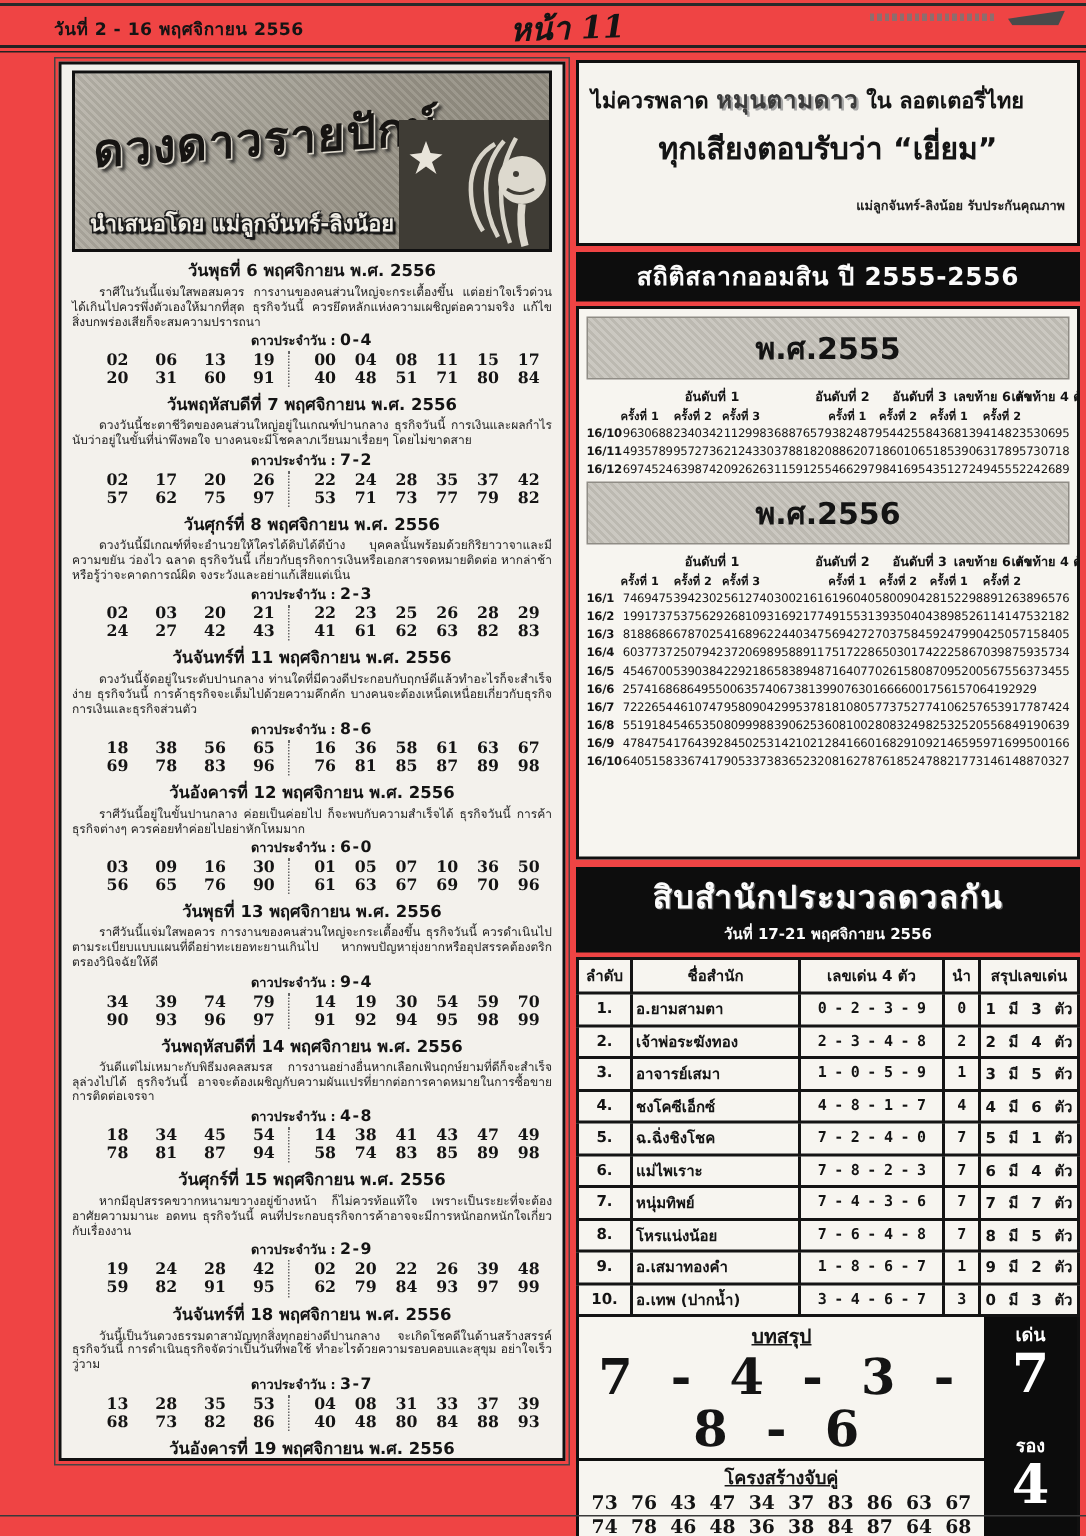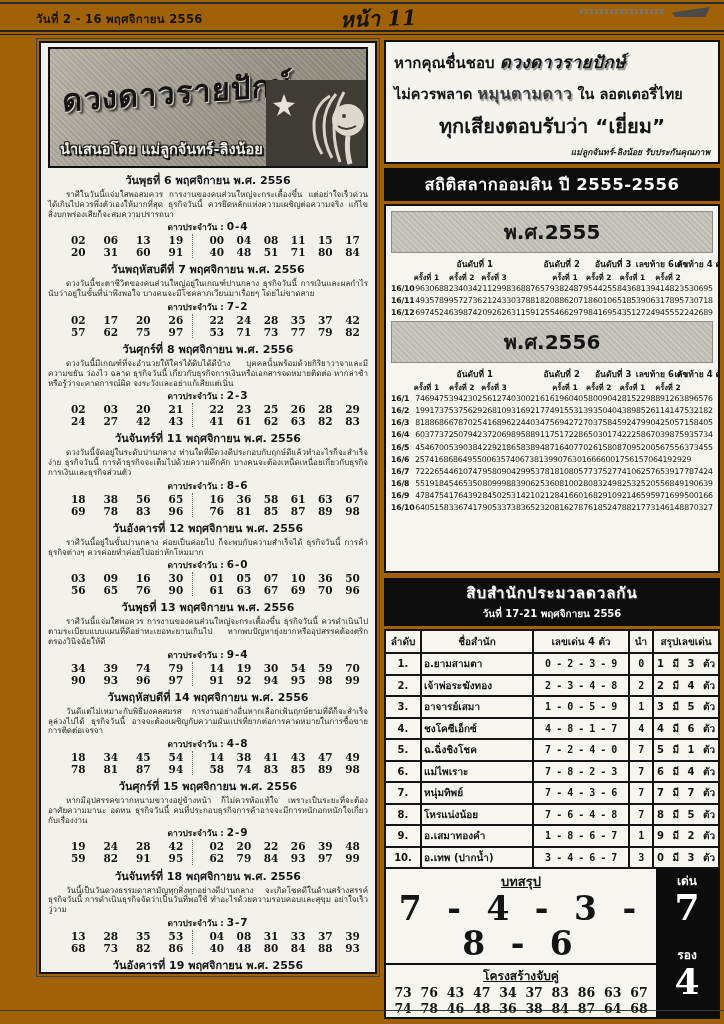--- a/index.html
+++ b/index.html
@@ -1,17 +1,17 @@
 <!DOCTYPE html>
 <html><head>
 <meta charset="utf-8">
 <style>
   html,body{margin:0;padding:0;}
   body{width:724px;height:1024px;background:#e9e7e2;font-family:"DejaVu Sans",sans-serif;color:#141414;}
-  .page{position:relative;width:724px;height:1024px;background:#a16207;overflow:hidden;}
+  .page{position:relative;width:724px;height:1024px;background:#ef4444;overflow:hidden;}
 
   
   .top-rule{position:absolute;left:0;top:2px;width:724px;border-top:2px solid #2a2a2a;}
   .hdr-date{position:absolute;left:36px;top:10px;font-size:11.5px;font-weight:bold;letter-spacing:.3px;}
   .hdr-page{position:absolute;left:340px;top:2px;font-size:21px;font-style:italic;font-weight:bold;transform:rotate(-2deg);font-family:"DejaVu Serif",serif;}
   .hdr-logo{position:absolute;right:14px;top:6px;width:130px;height:14px;}
   .hdr-logo .smudge{position:absolute;left:0;top:3px;width:84px;height:5px;background:repeating-linear-gradient(90deg,#777 0 3px,transparent 3px 5px);opacity:.8;}
   .hdr-logo .wing{position:absolute;right:0;top:1px;width:38px;height:10px;background:#4a4a4a;clip-path:polygon(0 55%,100% 0,88% 100%,8% 100%);}
   .mid-rule{position:absolute;left:0;top:30px;width:724px;border-top:2px solid #222;border-bottom:1px solid #222;height:2px;}
 
@@ -41,37 +41,37 @@
   .num-row span{flex:1;text-align:center;font-family:"DejaVu Serif",serif;font-weight:600;font-size:10.5px;line-height:1.15;}
 
   
   .right-col{position:absolute;left:384px;top:40px;width:336px;}
   .ad-box{border:2px solid #101010;background:#f5f3ee;padding:6px 8px 3px 8px;box-sizing:border-box;height:124px;position:relative;}
   .ad-line1{font-size:15px;font-weight:bold;}
   .ad-brand{font-family:"DejaVu Serif",serif;font-weight:bold;font-style:italic;font-size:17px;letter-spacing:.5px;text-shadow:1.5px 1.5px 0 #9b9b9b;}
   .ad-line2{font-size:14.5px;font-weight:bold;margin-top:6px;}
   .ad-brand2{font-family:"DejaVu Serif",serif;font-weight:bold;font-size:16px;color:#3c3c3c;text-shadow:1.5px 1.5px 0 #a8a8a8;letter-spacing:.5px;}
   .ad-line3{font-size:20px;font-weight:bold;text-align:center;margin-top:4px;}
-  .ad-line4{font-size:8.5px;font-style:italic;font-weight:bold;text-align:right;margin-top:3px;color:#222;}
+  .ad-line4{font-size:8.5px;font-weight:bold;text-align:right;margin-top:15px;color:#222;}
 
   .black-banner{background:#0d0d0d;color:#fbfbfb;text-align:center;font-weight:bold;}
   .stats-banner{margin-top:4px;font-size:16.5px;letter-spacing:.5px;padding:3px 0 4px 0;}
 
   .stats-box{border:2px solid #101010;background:#f7f5f0;margin-top:3px;padding:3px 5px;box-sizing:border-box;height:369px;overflow:hidden;}
   .year-banner{background:repeating-linear-gradient(45deg,#cbc8c1 0 2px,#bcb9b1 2px 4px);text-align:center;font-weight:bold;font-size:20px;padding:4px 0;border:1px solid #8f8c85;margin:2px 0 4px 0;}
   .hdr-rel{position:relative;height:14px;font-size:8.5px;font-weight:bold;}
   .hdr-rel span{position:absolute;transform:translateX(-50%);white-space:nowrap;}
   .sub-rel{position:relative;height:12px;font-size:7.5px;font-weight:bold;}
   .sub-rel span{position:absolute;transform:translateX(-50%);white-space:nowrap;}
   .stats-row{display:flex;align-items:baseline;font-size:7.8px;line-height:1.55;letter-spacing:-0.2px;}
   .stats-row .d{width:24px;flex:none;font-weight:bold;}
   .stats-row span.n{text-align:center;}
 
   .duel-banner{margin-top:5px;padding:3px 0 5px 0;}
-  .duel-title{font-size:15px;letter-spacing:1px;text-shadow:1px 1px 0 #555;}
+  .duel-title{font-size:21px;letter-spacing:1px;text-shadow:1px 1px 0 #555;}
   .duel-sub{font-size:10px;font-weight:bold;margin-top:1px;}
   table.duel{border-collapse:collapse;width:100%;margin-top:3px;background:#f7f5f0;table-layout:fixed;}
   table.duel th,table.duel td{border:2px solid #141414;padding:1px 2px;font-size:10px;}
   table.duel th{font-weight:bold;padding:3px 2px;}
   td.c-no{text-align:center;font-weight:bold;font-size:10.5px;}
   td.c-name{font-weight:bold;font-size:10.5px;padding-left:6px;}
   td.c-nums,td.c-lead{text-align:center;font-family:"DejaVu Sans Mono",monospace;font-weight:bold;font-size:10px;letter-spacing:-0.5px;}
   td.c-sum{text-align:center;font-weight:bold;font-size:9.5px;word-spacing:5px;}
   table.duel td{height:17.5px;}
 
@@ -479,24 +479,20 @@
           <div class="day">
             <div class="day-title">วันอังคารที่ 19 พฤศจิกายน พ.ศ. 2556</div>
           </div>
         </div>
     </div>
   </div>
 
   <div class="right-col">
 
     <div class="ad-box">
-      <div class="ad-line1">
-        <span>หากคุณชื่นชอบ</span>
-        <span class="ad-brand">ดวงดาวรายปักษ์</span>
-      </div>
       <div class="ad-line2">
         <span>ไม่ควรพลาด</span>
         <span class="ad-brand2">หมุนตามดาว</span>
         <span>ใน ลอตเตอรี่ไทย</span>
       </div>
       <div class="ad-line3">ทุกเสียงตอบรับว่า “เยี่ยม”</div>
       <div class="ad-line4">แม่ลูกจันทร์-ลิงน้อย รับประกันคุณภาพ</div>
 
     </div>
 

